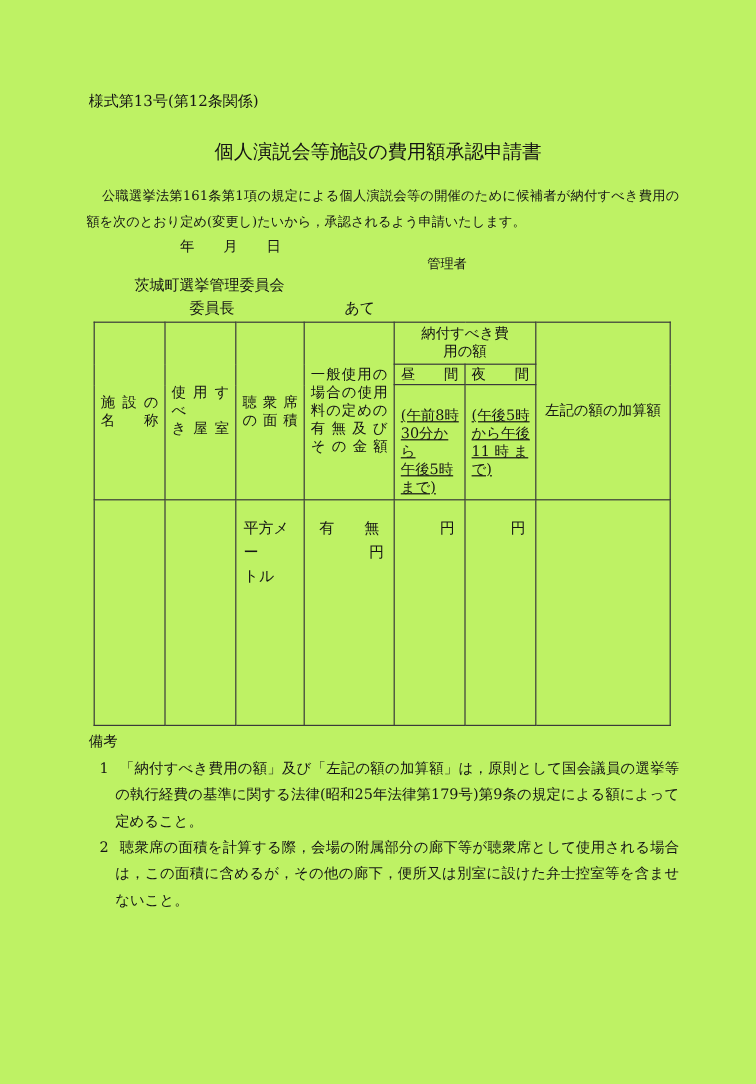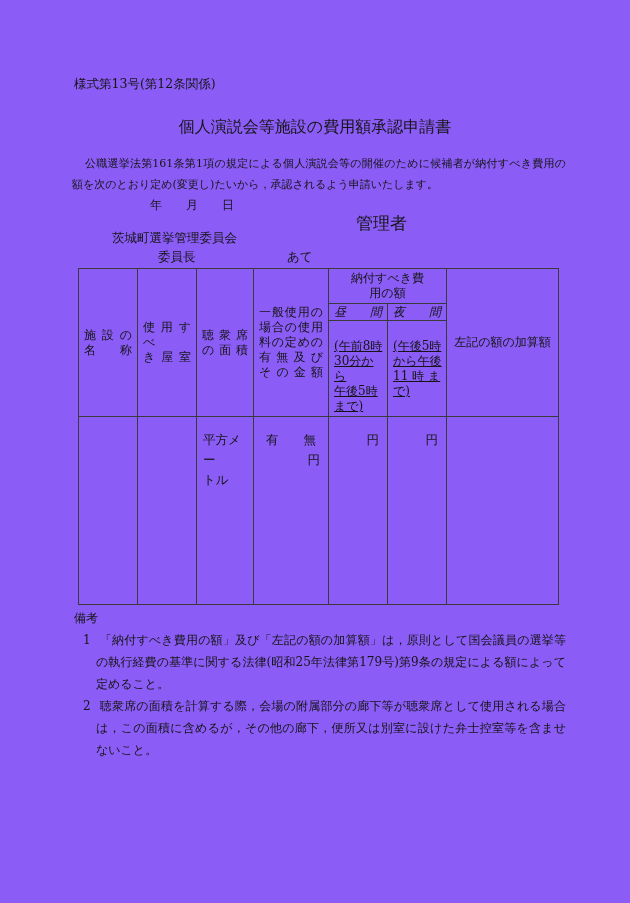--- a/index.html
+++ b/index.html
@@ -1,21 +1,21 @@
 <!DOCTYPE html>
 <html><head>
 <meta charset="utf-8">
 <style>
   * { margin: 0; padding: 0; box-sizing: border-box; }
   html, body { background: #ffffff; }
   .page {
     position: relative;
     width: 630px;
     height: 903px;
-    background: #8b5cf6;
+    background: #bef264;
     color: #151515;
     font-family: "DejaVu Serif", "Liberation Serif", serif;
     overflow: hidden;
   }
 
   .form-number {
     position: absolute;
     left: 74px; top: 76px;
     font-size: 12.5px;
   }
@@ -37,21 +37,21 @@
     text-align: justify;
   }
   .date-line {
     position: absolute;
     left: 150px; top: 197px;
     font-size: 12px;
   }
   .manager {
     position: absolute;
     left: 356px; top: 212px;
-    font-size: 17px;
+    font-size: 11px;
   }
   .commission {
     position: absolute;
     left: 112px; top: 230px;
     font-size: 12.5px;
   }
   .chair {
     position: absolute;
     left: 127px; top: 249px;
     font-size: 12.5px;
@@ -84,21 +84,20 @@
   td.jall {
     white-space: pre-line;
     text-align: justify;
     text-align-last: justify;
   }
   td.jone {
     text-align: justify;
     text-align-last: justify;
     padding: 1px 5px;
     line-height: 14px;
-    font-style: italic;
   }
   td.center { text-align: center; }
   td.notes {
     vertical-align: top;
     white-space: pre-line;
     text-align: left;
     padding: 18px 4px 2px 5px;
     line-height: 15px;
     text-decoration: underline;
   }

